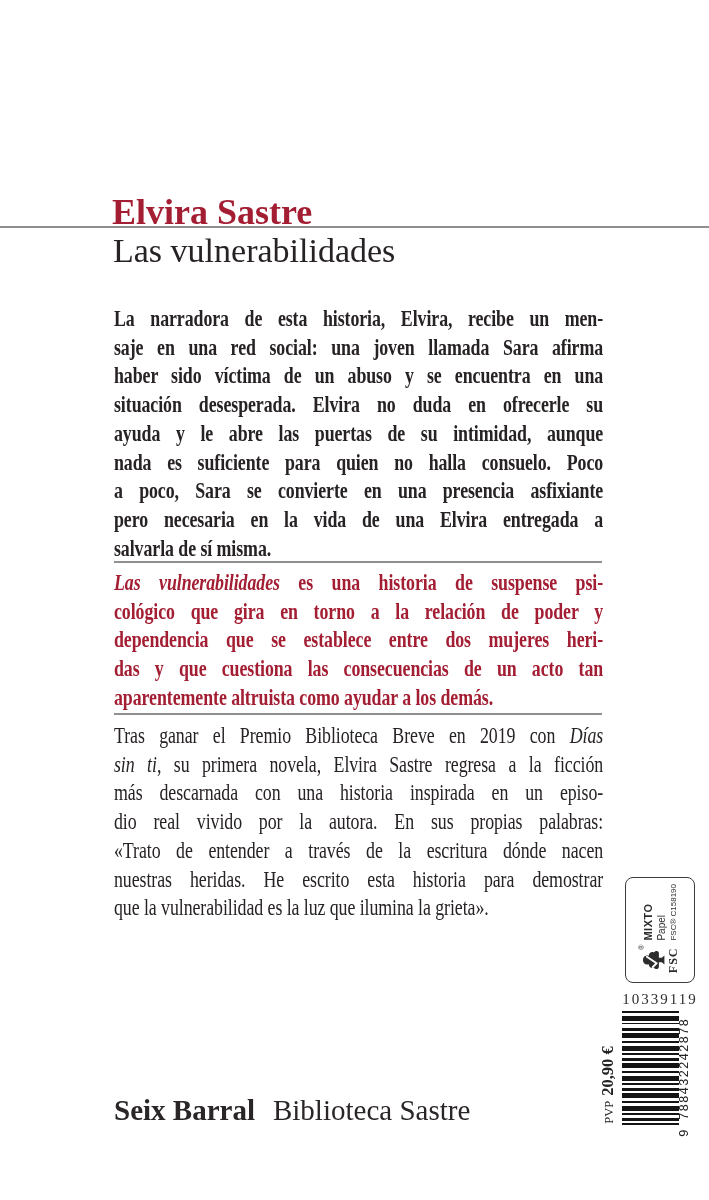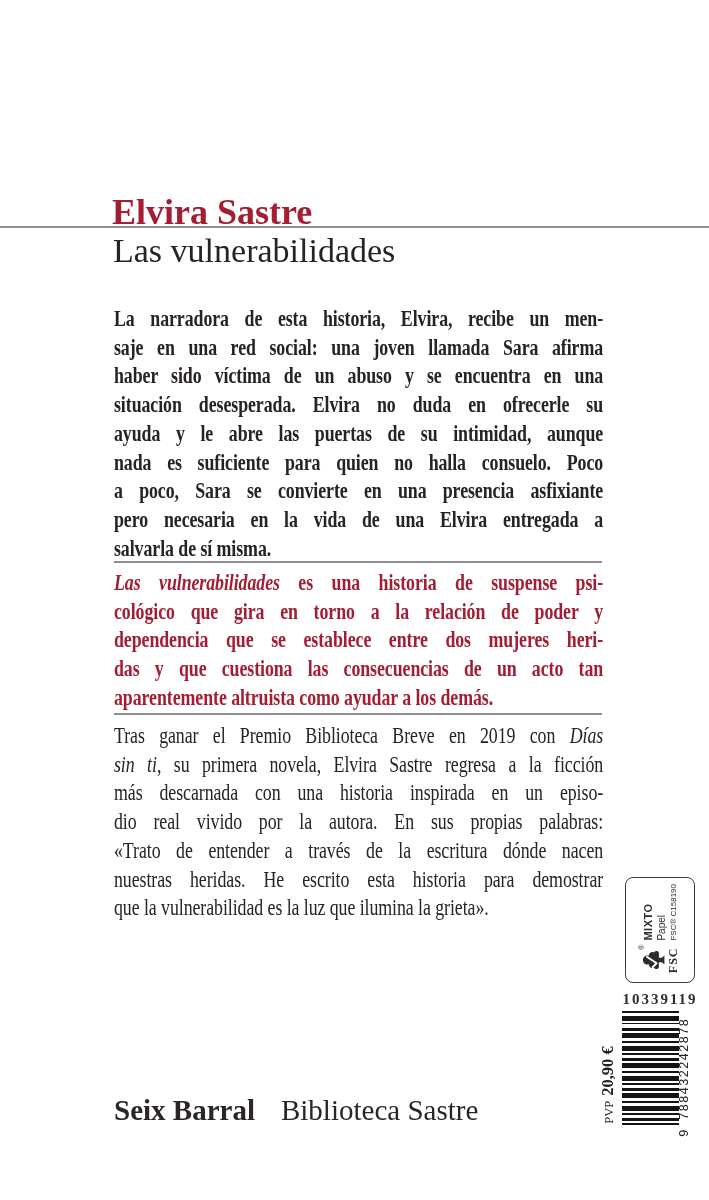--- a/index.html
+++ b/index.html
@@ -34,40 +34,40 @@
              display:flex;align-items:center;gap:6px;padding:4px 6px 4px 8px;}
   .fsc-logo{position:relative;display:flex;flex-direction:column;align-items:center;width:30px;}
   .fsc-reg{position:absolute;right:-2px;top:-3px;font-size:7px;color:#2d2d2d;font-family:"Liberation Sans",sans-serif;}
   .fsc-word{font-family:"Liberation Serif",serif;font-size:12px;font-weight:bold;color:#2d2d2d;letter-spacing:1px;line-height:1;}
   .fsc-text{display:flex;flex-direction:column;justify-content:center;gap:2px;font-family:"Liberation Sans",sans-serif;color:#2d2d2d;}
   .fsc-mixto{font-size:11px;font-weight:bold;letter-spacing:0.5px;line-height:1.1;}
   .fsc-papel{font-size:10px;line-height:1.1;}
   .fsc-lic{font-size:8px;line-height:1.2;white-space:nowrap;}
 
   
-  .code10{left:616px;top:991px;width:88px;text-align:center;font-size:15px;letter-spacing:2px;color:#2e2e2e;font-weight:bold;}
+  .code10{left:616px;top:991px;width:88px;text-align:center;font-size:15px;letter-spacing:2px;color:#2e2e2e;}
   .barcode{left:622px;top:1011px;width:57px;height:114px;background-color:#fff;
     background-image:repeating-linear-gradient(180deg,
       #141414 0 2px, #fff 2px 5px,
       #141414 5px 10px, #fff 10px 12px,
       #141414 12px 13.5px, #fff 13.5px 17px,
       #141414 17px 20px, #fff 20px 22px,
       #141414 22px 27px, #fff 27px 30px);}
   .isbn-rot{left:676px;top:1007px;width:18px;height:130px;}
   .isbn-inner{position:absolute;left:-56px;top:56px;width:130px;height:18px;transform:rotate(-90deg);
               font-family:"Liberation Mono",monospace;font-size:12.5px;letter-spacing:1px;color:#222;line-height:18px;}
   .pvp-rot{left:598px;top:1032px;width:22px;height:106px;}
   .pvp-inner{position:absolute;left:-42px;top:42px;width:106px;height:22px;transform:rotate(-90deg);
              display:flex;align-items:baseline;gap:5px;justify-content:center;color:#222;}
   .pvp-lbl{font-size:12.5px;}
   .pvp-val{font-size:16.5px;font-weight:bold;}
 
   
   .publisher{left:114px;top:1096px;font-size:29px;line-height:1;color:#2a2526;}
-  .pub-bold{font-weight:bold;margin-right:26px;}
+  .pub-bold{font-weight:bold;margin-right:18px;}
 </style>
 </head>
 <body>
 
 <div class="page">
 
   <div class="abs toprule"></div>
   <h1 class="abs author">Elvira Sastre</h1>
   <h2 class="abs booktitle">Las vulnerabilidades</h2>
 

